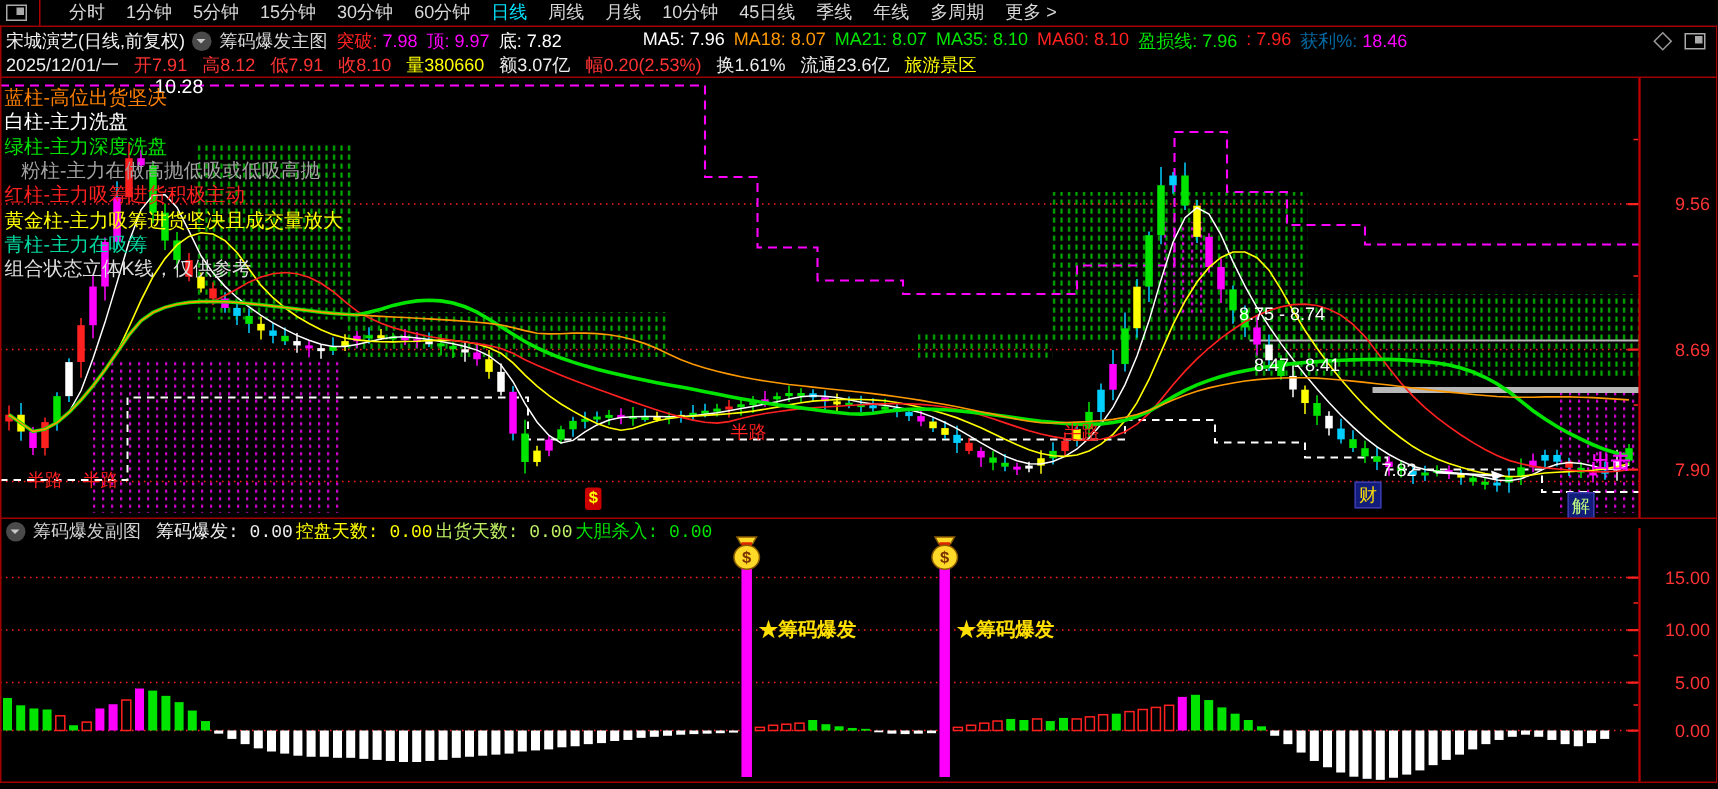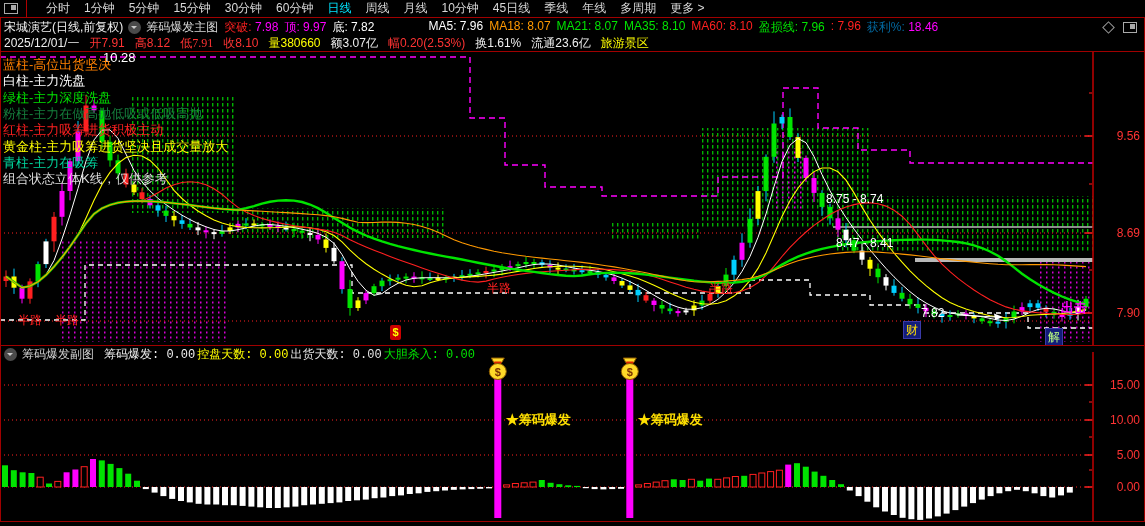--- a/index.html
+++ b/index.html
@@ -32,21 +32,21 @@
   
   .hl{position:absolute;left:0;width:1145px;height:1px;background:#a00000;z-index:8;}
   .vl{position:absolute;width:1px;background:#a00000;top:17px;height:505px;z-index:8;}
   
   #overlay{position:absolute;left:0;top:0;width:1145px;height:526px;z-index:5;pointer-events:none;}
   .leg{position:absolute;font-size:13px;white-space:nowrap;}
   .halfway{position:absolute;font-size:12px;color:#ff2020;white-space:nowrap;}
   .axlabel{position:absolute;left:1096px;width:44px;text-align:right;font-size:12px;color:#ff3333;}
   .ann{position:absolute;font-size:12px;color:#fff;white-space:nowrap;}
   .a-high{left:103px;top:50px;font-size:13px;}
-  .a-r1{left:826px;top:192px;}
+  .a-r1{left:826px;top:202px;}
   .a-r2{left:836px;top:236px;}
   .a-low{left:921px;top:306px;}
   .a-attack{left:1061px;top:299px;color:#ff00ff;font-weight:bold;font-size:13px;}
   .badge{position:absolute;width:16px;height:16px;background:#121c7a;border:1px solid #3a3aa8;
          color:#ffe000;font-size:12px;line-height:16px;text-align:center;pointer-events:auto;}
   .b1{left:903px;top:321px;}
   .b2{left:1045px;top:328px;color:#bdff7f;}
   .dollar{position:absolute;left:390px;top:325px;width:11px;height:15px;background:#cc0000;border-radius:2px;
           color:#ffff00;font-weight:bold;font-size:11px;text-align:center;line-height:15px;pointer-events:auto;}
   
@@ -102,21 +102,21 @@
         <span><span style="color: #0369a1;">获利%:</span><span style="color: rgb(255, 0, 255);"> 18.46</span></span>
       </div>
     <span class="diamond"></span>
     <span class="winicon w2"></span>
   </div>
 
   <div class="inforow">
       <span style="color: rgb(238, 238, 238);">2025/12/01/一</span>
       <span style="color: rgb(255, 51, 51);">开7.91</span>
       <span style="color: rgb(255, 51, 51);">高8.12</span>
-      <span style="color: rgb(255, 51, 51); font-family: Liberation Serif, serif;">低7.91</span>
+      <span style="color: rgb(255, 51, 51);">低7.91</span>
       <span style="color: rgb(255, 51, 51);">收8.10</span>
       <span style="color: rgb(255, 255, 0);">量380660</span>
       <span style="color: rgb(238, 238, 238);">额3.07亿</span>
       <span style="color: rgb(255, 51, 51);">幅0.20(2.53%)</span>
       <span style="color: rgb(238, 238, 238);">换1.61%</span>
       <span style="color: rgb(238, 238, 238);">流通23.6亿</span>
       <span style="color: rgb(255, 255, 0);">旅游景区</span>
     </div>
 
   <svg id="mainsvg" style="top:52px" width="1145" height="294" viewBox="0 52 1145 294">
@@ -432,21 +432,21 @@
       <line x1="1089" y1="184" x2="1092" y2="184" stroke="#ff2020" stroke-width="1"></line>
       <line x1="1089" y1="270" x2="1092" y2="270" stroke="#ff2020" stroke-width="1"></line>
     </svg>
 
   <div class="subheader">
     <span class="cchev"></span>
     <span class="subtitle">筹码爆发副图</span>
     <div class="sfields">
         <span style="color: rgb(238, 238, 238);">筹码爆发: 0.00</span>
         <span style="color: rgb(255, 255, 0);">控盘天数: 0.00</span>
-        <span style="color: #e5e5e5;">出货天数: 0.00</span>
+        <span style="color: #bef264;">出货天数: 0.00</span>
         <span style="color: rgb(0, 228, 0);">大胆杀入: 0.00</span>
       </div>
   </div>
 
   <svg id="subsvg" style="top:352px" width="1145" height="170" viewBox="0 352 1145 170">
       <line x1="0" y1="385" x2="1093" y2="385" stroke="#ff2020" stroke-width="1" stroke-dasharray="1 3"></line>
       <line x1="0" y1="420" x2="1093" y2="420" stroke="#ff2020" stroke-width="1" stroke-dasharray="1 3"></line>
       <line x1="0" y1="455" x2="1093" y2="455" stroke="#ff2020" stroke-width="1" stroke-dasharray="1 3"></line>
       <line x1="0" y1="487" x2="1093" y2="487" stroke="#ff2020" stroke-width="1" stroke-dasharray="1 3"></line>
       <g>
@@ -602,21 +602,21 @@
     <span class="ann a-r1">8.75 - 8.74</span>
     <span class="ann a-r2">8.47 - 8.41</span>
     <span class="ann a-low">7.82</span>
     <span class="ann a-attack">出击</span>
     <span class="badge b1">财</span>
     <span class="badge b2">解</span>
     <span class="dollar">$</span>
   <div class="leg" style="left: 3px; top: 56px; color: rgb(255, 128, 0);">蓝柱-高位出货坚决</div>
       <div class="leg" style="left: 3px; top: 72.3px; color: rgb(255, 255, 255);">白柱-主力洗盘</div>
       <div class="leg" style="left: 3px; top: 88.6px; color: rgb(0, 228, 0);">绿柱-主力深度洗盘</div>
-      <div class="leg" style="left: 3px; top: 104.9px; color: #15803d;">粉柱-主力在做高抛低吸或低吸高抛</div>
+      <div class="leg" style="left: 14px; top: 104.9px; color: #a3a3a3;">粉柱-主力在做高抛低吸或低吸高抛</div>
       <div class="leg" style="left: 3px; top: 121.2px; color: rgb(255, 32, 32);">红柱-主力吸筹进货积极主动</div>
       <div class="leg" style="left: 3px; top: 137.5px; color: rgb(255, 255, 0);">黄金柱-主力吸筹进货坚决且成交量放大</div>
       <div class="leg" style="left: 3px; top: 153.8px; color: rgb(0, 217, 160);">青柱-主力在吸筹</div>
       <div class="leg" style="left: 3px; top: 170.1px; color: rgb(221, 221, 221);">组合状态立体K线，仅供参考</div>
       <div class="halfway" style="left: 18px; top: 312px;">半路</div>
       <div class="halfway" style="left: 55px; top: 312px;">半路</div>
       <div class="halfway" style="left: 487px; top: 280px;">半路</div>
       <div class="halfway" style="left: 709px; top: 280px;">半路</div>
       <div class="axlabel" style="top: 129px;">9.56</div>
       <div class="axlabel" style="top: 226px;">8.69</div>

